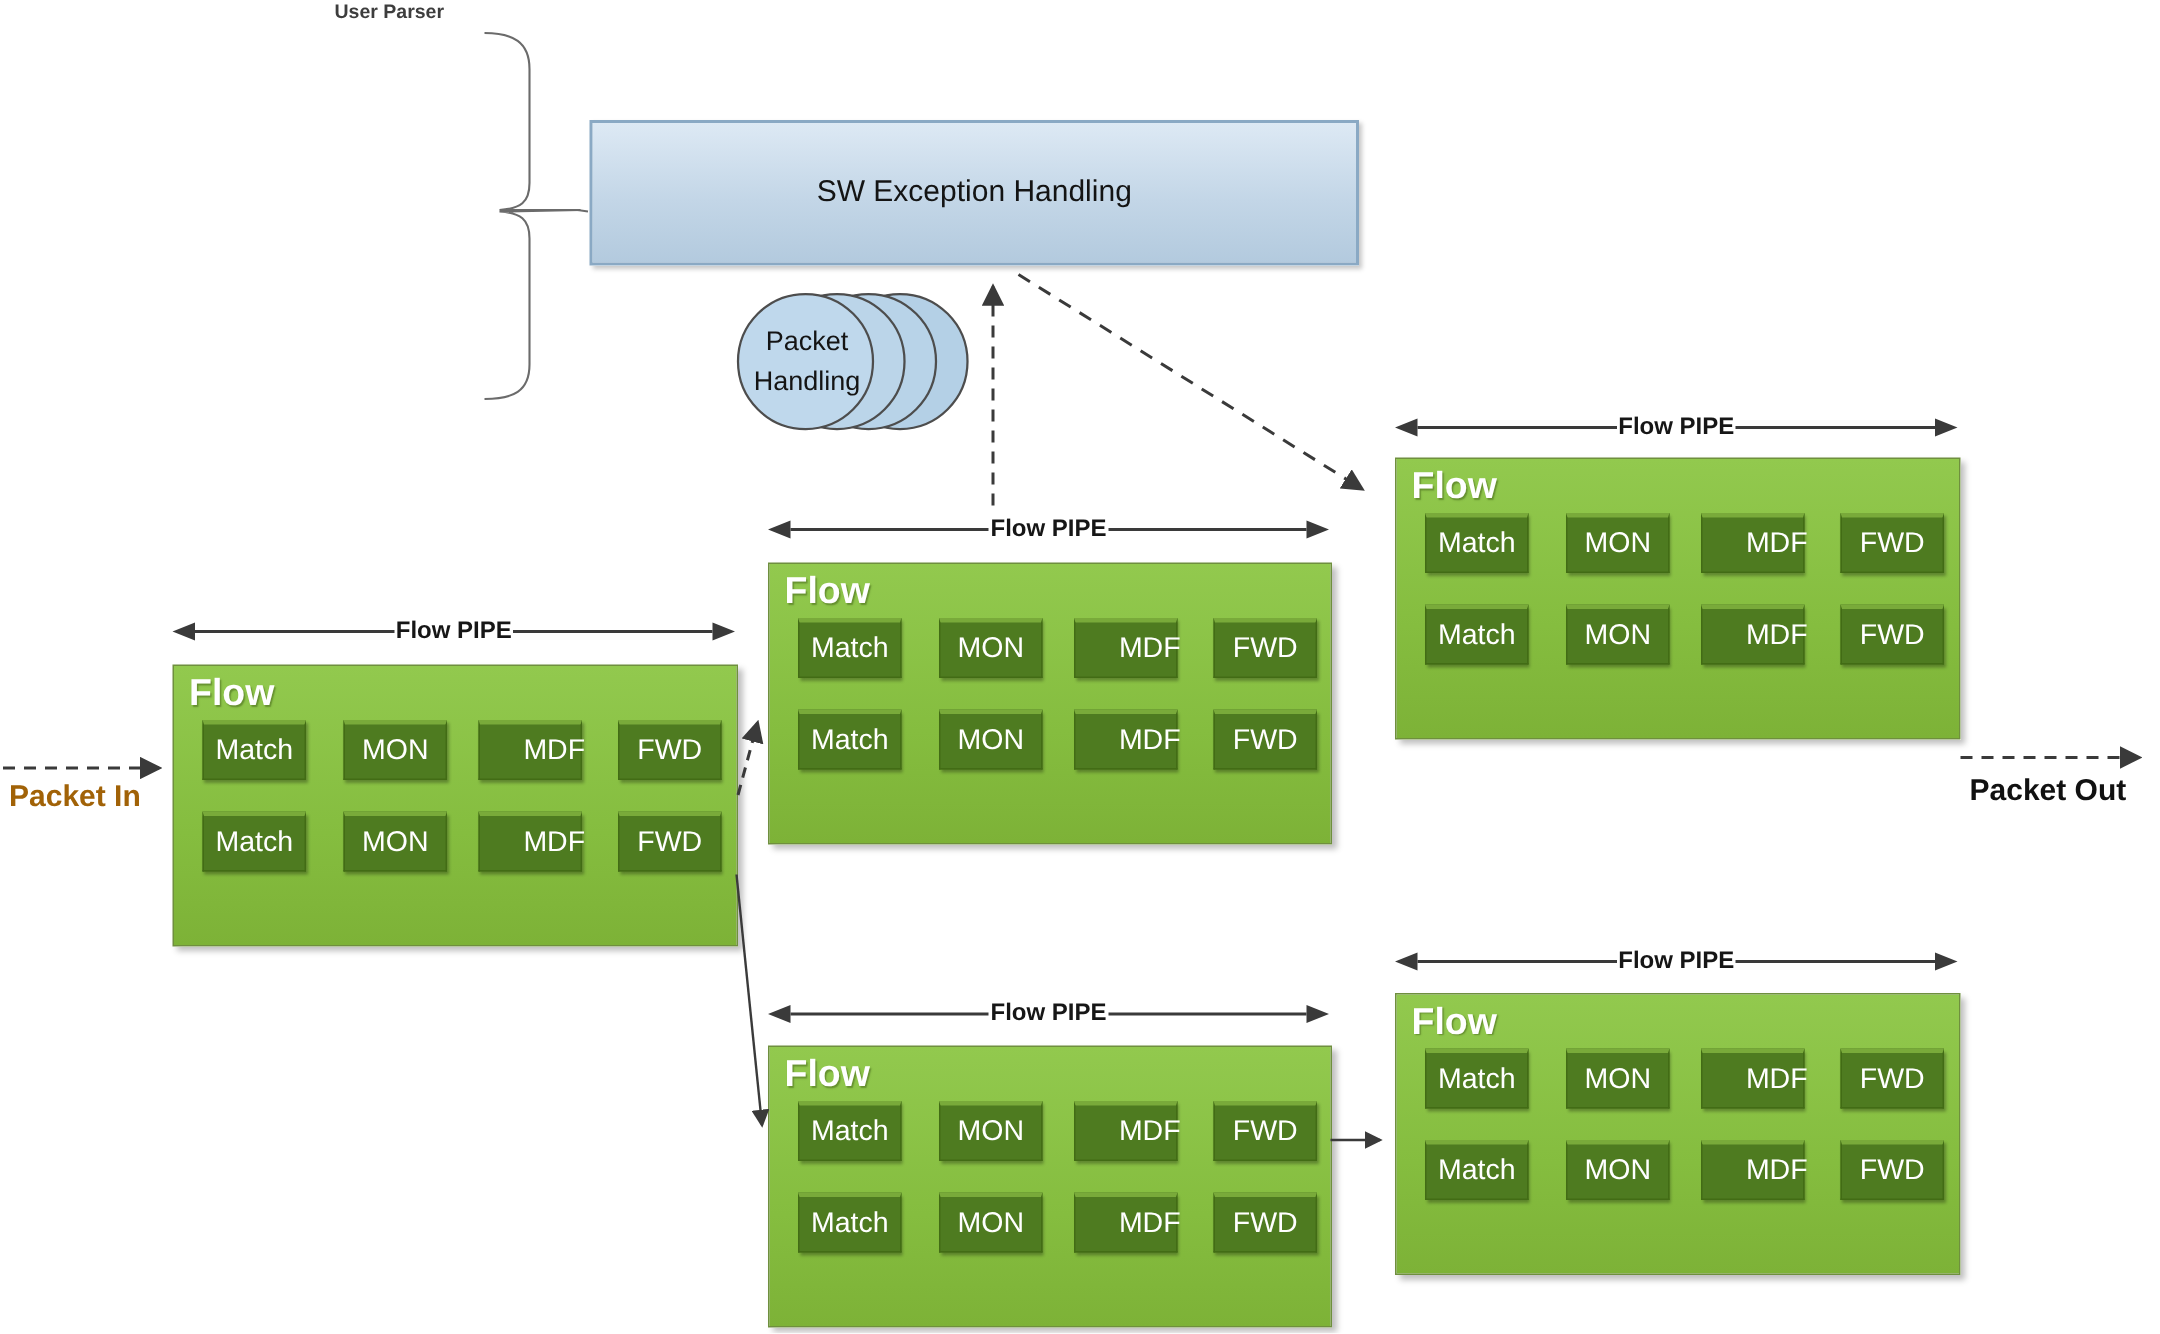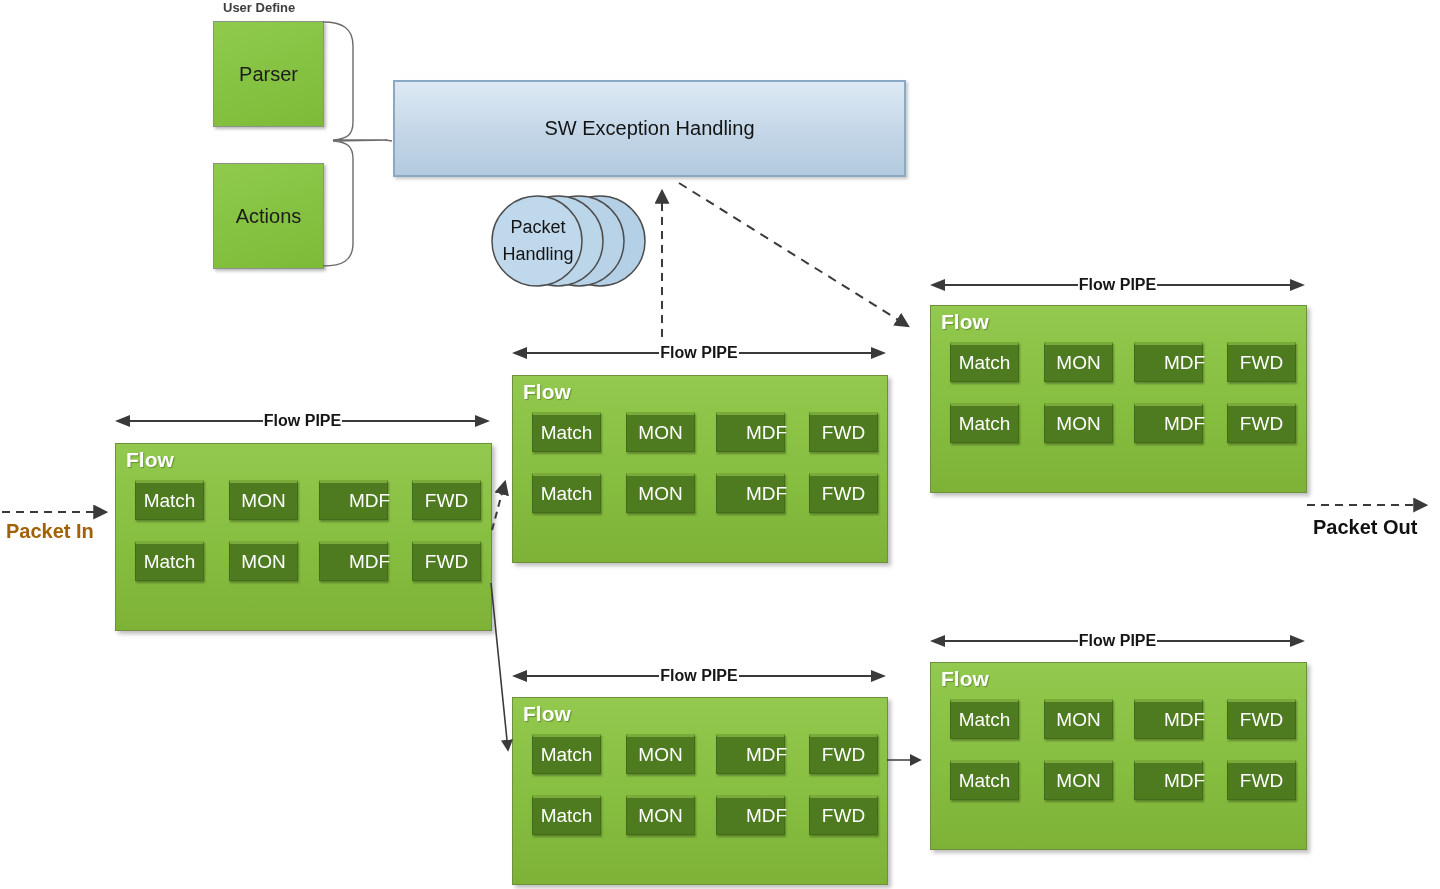--- a/index.html
+++ b/index.html
@@ -52,21 +52,21 @@
   
   .pipe{
     position:absolute;width:375px;height:186px;
     background:linear-gradient(180deg,#92c94e 0%,#85bd3f 60%,#7db237 100%);
     border:1px solid #6f8f3e;
     box-shadow:3px 3px 4px rgba(0,0,0,0.25);
     z-index:2;
   }
   .pipe .flow-title{
     position:absolute;left:10px;top:4px;
-    font-size:21px;font-weight:bold;color:#ffffff;
+    font-size:25px;font-weight:bold;color:#ffffff;
     text-shadow:1px 1px 1px rgba(60,90,20,0.5);
   }
   .cells{position:absolute;left:0;top:0;right:0;bottom:0;}
   .cell-row{position:absolute;left:0;width:100%;height:40px;}
   .cell-row:nth-child(1){top:36px;}
   .cell-row:nth-child(2){top:97px;}
   .cell{
     position:absolute;width:69px;height:40px;box-sizing:border-box;
     background:#4e7b20;
     border:1px solid #426c15;border-top:3px solid #79aa3a;
@@ -104,29 +104,23 @@
   }
 
   
   #overlay{position:absolute;left:0;top:0;z-index:6;pointer-events:none;}
 </style>
 </head>
 <body>
 
 <div id="canvas">
 
-  <div class="abs user-define-title">User Define</div>
-
-  <div class="abs udbox parser-box">
-    <span>Parser</span>
-  </div>
-
-  <div class="abs udbox actions-box">
-    <span>Actions</span>
-  </div>
+  <div class="abs user-define-title">User Parser</div>
+
+
 
   <div class="abs sw-box">
     <span>SW Exception Handling</span>
   </div>
 
   <div class="abs pp-text">
     <div>Packet</div>
     <div>Handling</div>
   </div>
 

